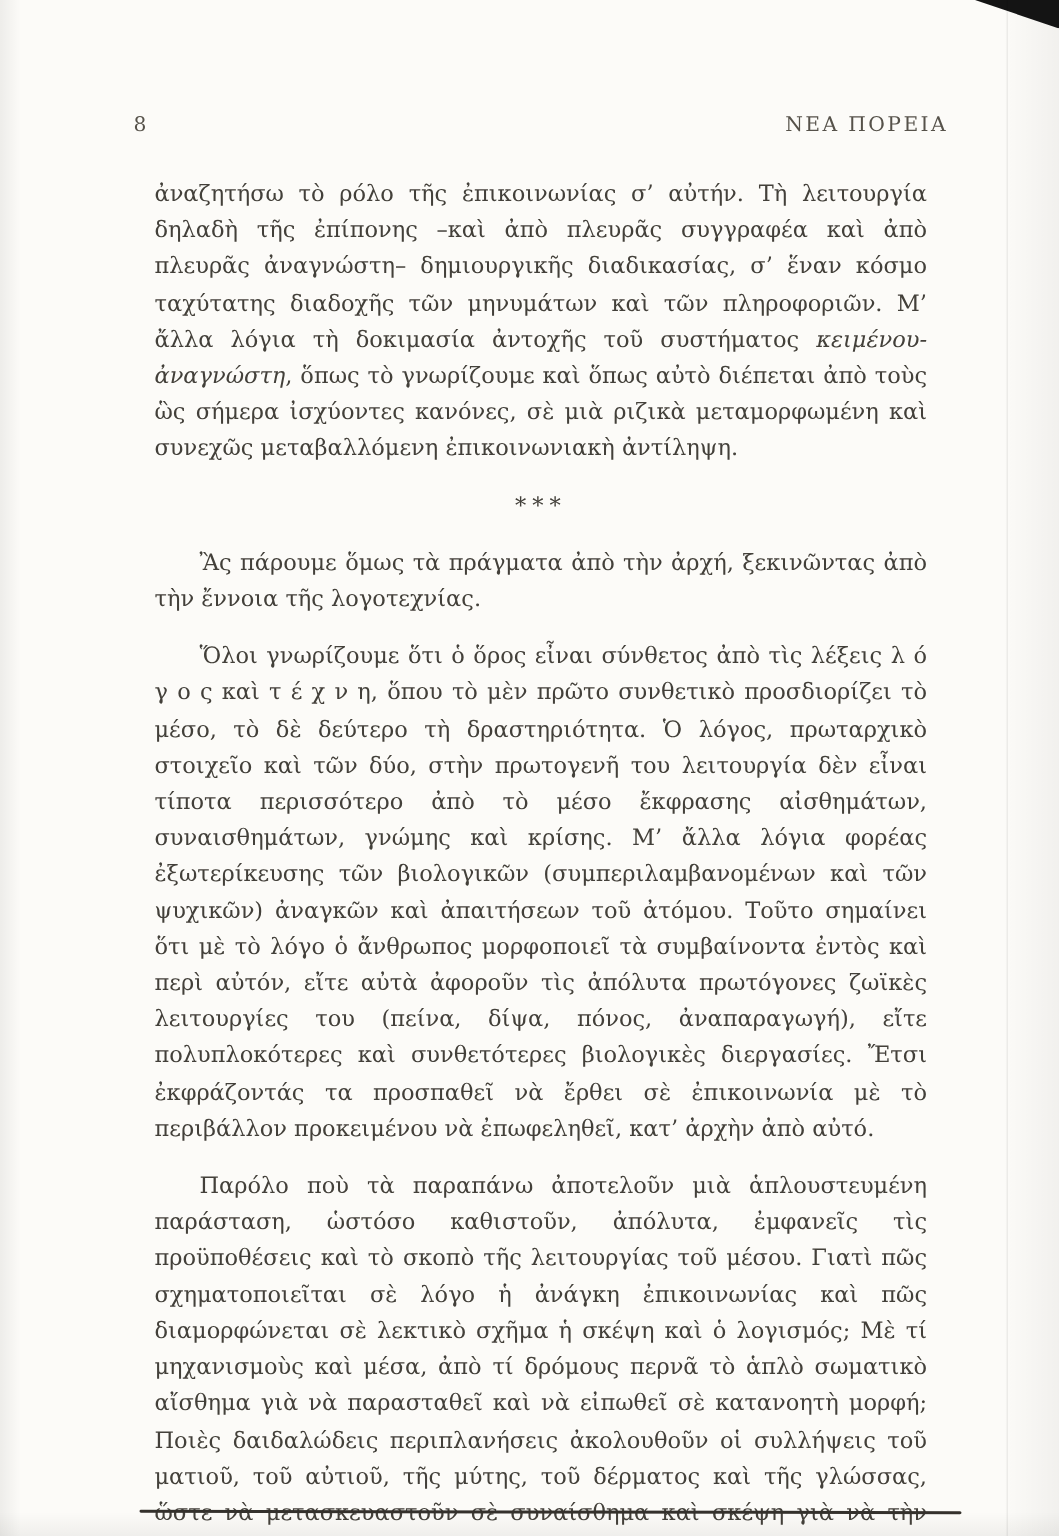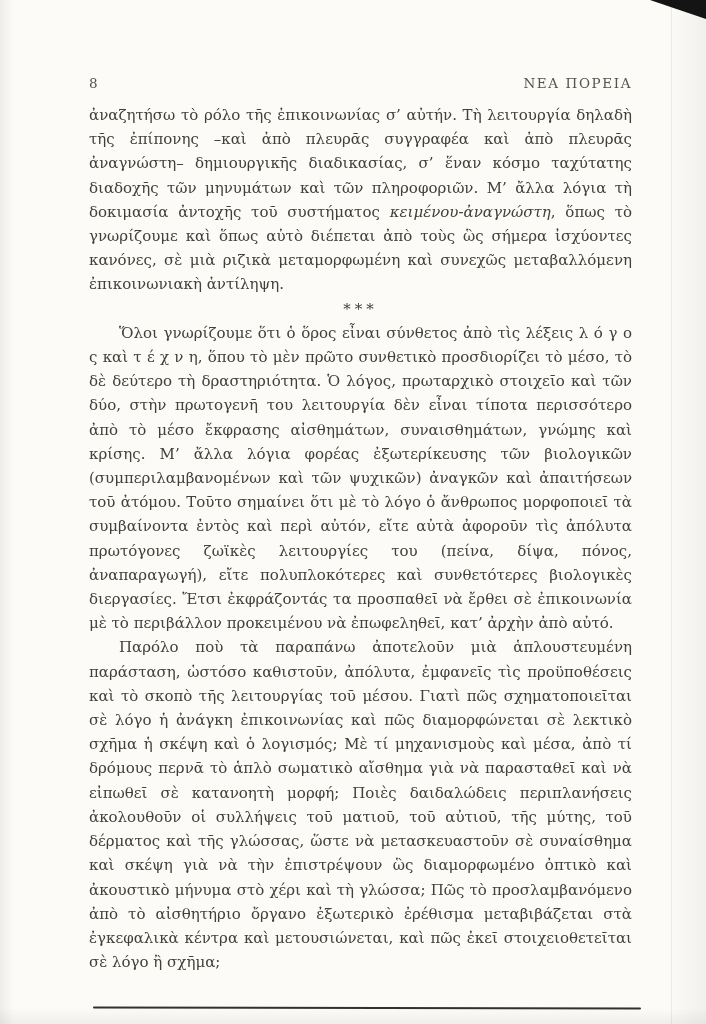--- a/index.html
+++ b/index.html
@@ -56,21 +56,21 @@
     position: absolute;
     top: 103px;
     left: 89px;
     width: 543px;
     font-size: 15px;
     line-height: 24.2px;
     color: #43403a;
     text-align: justify;
   }
   .para {
-    margin: 0;
+    margin: 14px;
     text-indent: 30px;
   }
   .para.no-indent {
     text-indent: 0;
   }
   .italic {
     font-style: italic;
   }
   .separator {
     text-align: center;
@@ -101,20 +101,21 @@
     <span class="page-number">8</span>
     <span class="journal-title">ΝΕΑ ΠΟΡΕΙΑ</span>
   </header>
 
   <main class="text-block">
 
     <p class="para no-indent"><span>ἀναζητήσω τὸ ρόλο τῆς ἐπικοινωνίας σ’ αὐτήν. Τὴ λειτουργία δηλαδὴ τῆς ἐπίπονης –καὶ ἀπὸ πλευρᾶς συγγραφέα καὶ ἀπὸ πλευρᾶς ἀναγνώστη– δημιουργικῆς διαδικασίας, σ’ ἕναν κόσμο ταχύτατης διαδοχῆς τῶν μηνυμάτων καὶ τῶν πληροφοριῶν. Μ’ ἄλλα λόγια τὴ δοκιμασία ἀντοχῆς τοῦ συστήματος </span><span class="italic">κειμένου-ἀναγνώστη</span><span>, ὅπως τὸ γνωρίζουμε καὶ ὅπως αὐτὸ διέπεται ἀπὸ τοὺς ὣς σήμερα ἰσχύοντες κανόνες, σὲ μιὰ ριζικὰ μεταμορφωμένη καὶ συνεχῶς μεταβαλλόμενη ἐπικοινωνιακὴ ἀντίληψη.</span></p>
 
     <div class="separator">***</div>
 
+    <p class="para"><span>Ἂς πάρουμε ὅμως τὰ πράγματα ἀπὸ τὴν ἀρχή, ξεκινῶντας ἀπὸ τὴν ἔννοια τῆς λογοτεχνίας.</span></p>
 
     <p class="para"><span>Ὅλοι γνωρίζουμε ὅτι ὁ ὅρος εἶναι σύνθετος ἀπὸ τὶς λέξεις </span><span class="spaced">λ ό γ ο ς</span><span> καὶ </span><span class="spaced">τ έ χ ν η</span><span>, ὅπου τὸ μὲν πρῶτο συνθετικὸ προσδιορίζει τὸ μέσο, τὸ δὲ δεύτερο τὴ δραστηριότητα. Ὁ λόγος, πρωταρχικὸ στοιχεῖο καὶ τῶν δύο, στὴν πρωτογενῆ του λειτουργία δὲν εἶναι τίποτα περισσότερο ἀπὸ τὸ μέσο ἔκφρασης αἰσθημάτων, συναισθημάτων, γνώμης καὶ κρίσης. Μ’ ἄλλα λόγια φορέας ἐξωτερίκευσης τῶν βιολογικῶν (συμπεριλαμβανομένων καὶ τῶν ψυχικῶν) ἀναγκῶν καὶ ἀπαιτήσεων τοῦ ἀτόμου. Τοῦτο σημαίνει ὅτι μὲ τὸ λόγο ὁ ἄνθρωπος μορφοποιεῖ τὰ συμβαίνοντα ἐντὸς καὶ περὶ αὐτόν, εἴτε αὐτὰ ἀφοροῦν τὶς ἀπόλυτα πρωτόγονες ζωϊκὲς λειτουργίες του (πείνα, δίψα, πόνος, ἀναπαραγωγή), εἴτε πολυπλοκότερες καὶ συνθετότερες βιολογικὲς διεργασίες. Ἔτσι ἐκφράζοντάς τα προσπαθεῖ νὰ ἔρθει σὲ ἐπικοινωνία μὲ τὸ περιβάλλον προκειμένου νὰ ἐπωφεληθεῖ, κατ’ ἀρχὴν ἀπὸ αὐτό.</span></p>
 
     <p class="para"><span>Παρόλο ποὺ τὰ παραπάνω ἀποτελοῦν μιὰ ἁπλουστευμένη παράσταση, ὡστόσο καθιστοῦν, ἀπόλυτα, ἐμφανεῖς τὶς προϋποθέσεις καὶ τὸ σκοπὸ τῆς λειτουργίας τοῦ μέσου. Γιατὶ πῶς σχηματοποιεῖται σὲ λόγο ἡ ἀνάγκη ἐπικοινωνίας καὶ πῶς διαμορφώνεται σὲ λεκτικὸ σχῆμα ἡ σκέψη καὶ ὁ λογισμός; Μὲ τί μηχανισμοὺς καὶ μέσα, ἀπὸ τί δρόμους περνᾶ τὸ ἁπλὸ σωματικὸ αἴσθημα γιὰ νὰ παρασταθεῖ καὶ νὰ εἰπωθεῖ σὲ κατανοητὴ μορφή; Ποιὲς δαιδαλώδεις περιπλανήσεις ἀκολουθοῦν οἱ συλλήψεις τοῦ ματιοῦ, τοῦ αὐτιοῦ, τῆς μύτης, τοῦ δέρματος καὶ τῆς γλώσσας, ὥστε νὰ μετασκευαστοῦν σὲ συναίσθημα καὶ σκέψη γιὰ νὰ τὴν ἐπιστρέψουν ὣς διαμορφωμένο ὀπτικὸ καὶ ἀκουστικὸ μήνυμα στὸ χέρι καὶ τὴ γλώσσα; Πῶς τὸ προσλαμβανόμενο ἀπὸ τὸ αἰσθητήριο ὄργανο ἐξωτερικὸ ἐρέθισμα μεταβιβάζεται στὰ ἐγκεφαλικὰ κέντρα καὶ μετουσιώνεται, καὶ πῶς ἐκεῖ στοιχειοθετεῖται σὲ λόγο ἢ σχῆμα;</span></p>
 
     <p class="para"></p>
 
   </main>
 
   <div class="bottom-edge"></div>

